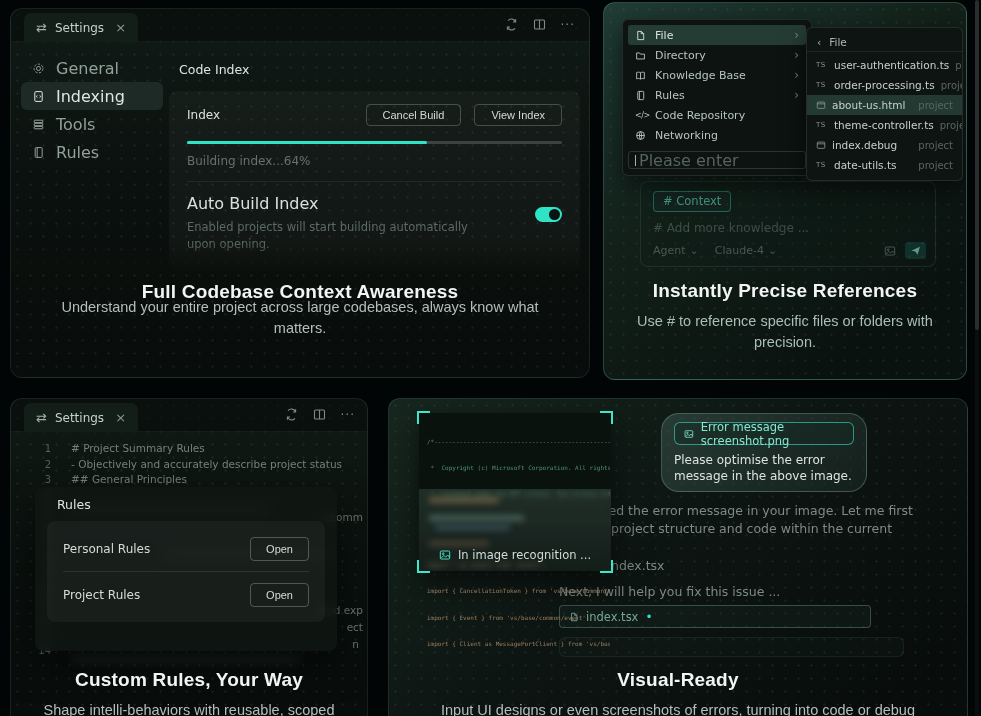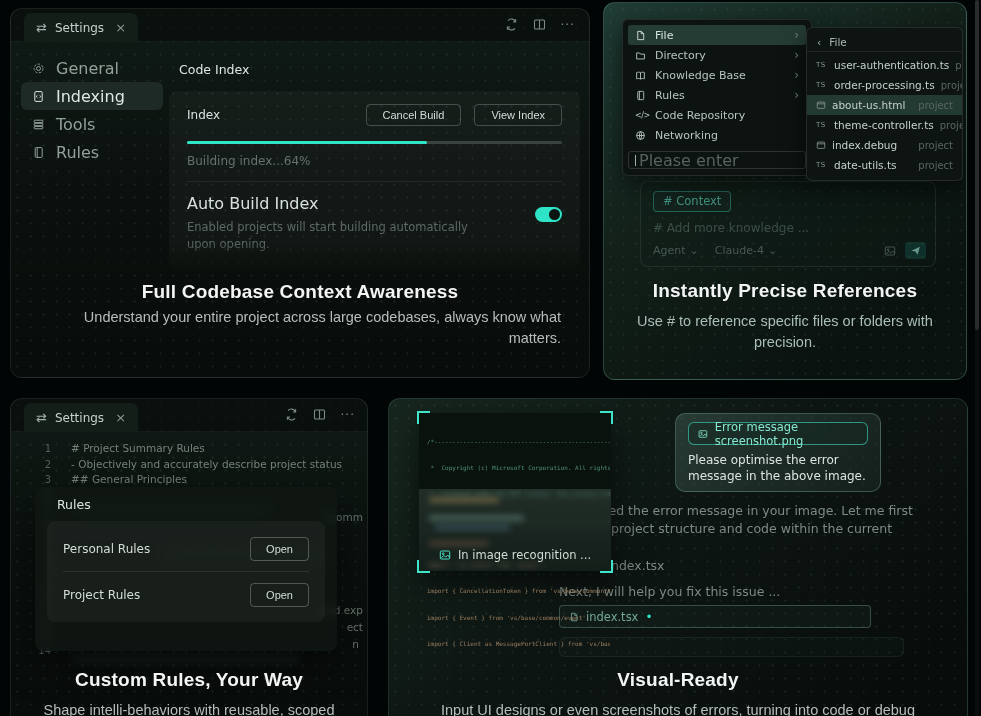--- a/index.html
+++ b/index.html
@@ -14,21 +14,21 @@
   .card2 { left:603px; top:2px;  width:364px; height:378px; border-color:rgba(120,190,170,.30);
            background:linear-gradient(145deg,#22413a -5%,#122019 40%,#0a120f 82%); }
   .card3 { left:10px; top:398px; width:358px; height:330px; background:linear-gradient(180deg,#101a15 0%,#0a100d 50%,#080c0a 100%); }
   .card4 { left:388px; top:398px; width:580px; height:330px; border-color:rgba(110,170,150,.22);
            background:linear-gradient(140deg,#17271f 0%,#0d1512 45%,#080d0b 88%); }
 
   .card-title { position:absolute; left:0; right:0; text-align:center; z-index:6;
     font-family:"Liberation Sans",sans-serif; font-weight:bold; font-size:19px; color:#f2f5f4; letter-spacing:.2px; }
   .card-desc  { position:absolute; text-align:center; z-index:6; font-family:"Liberation Sans",sans-serif;
     font-size:14.5px; line-height:21px; color:#b6bebb; }
-  .card1 .card-title { top:272px; }  .card1 .card-desc { top:298px; left:28px; right:28px;text-align:right; }
+  .card1 .card-title { top:272px; }  .card1 .card-desc { top:288px; left:28px; right:28px; }
   .card2 .card-title { top:277px; }  .card2 .card-desc { top:308px; left:16px; right:16px; color:#a9beb7; }
   .card3 .card-title { top:270px; }  .card3 .card-desc { top:301px; left:8px; right:8px; }
   .card4 .card-title { top:270px; }  .card4 .card-desc { top:301px; left:8px; right:8px; }
 
   
   .tabbar { position:absolute; left:0; top:0; right:0; height:33px; background:rgba(5,9,7,.55);
     border-bottom:1px solid rgba(255,255,255,.05); }
   .tab { position:absolute; left:13px; top:4px; height:29px; display:flex; align-items:center; gap:8px;
     padding:0 12px; background:#141e19; border-radius:7px 7px 0 0; color:#c7d1cd; font-size:12px; }
   .tab-ico { color:#9fafa9; font-size:13px; line-height:1; }
@@ -130,23 +130,23 @@
   .c-br { right:-2px; bottom:-2px; border-left:none; border-top:none; }
   .shot-code { position:absolute; left:8px; top:7px; right:1px; overflow:hidden;
     font-family:"DejaVu Sans Mono",monospace; font-size:6px; line-height:8.8px; white-space:pre; }
   .sc-cmt { color:#4e9077; } .sc-imp { color:#9a7e60; }
   .shot-blur { position:absolute; left:0; right:0; top:76px; bottom:0; backdrop-filter:blur(3px);
     background:linear-gradient(rgba(150,185,172,.17), rgba(110,140,130,.10)); overflow:hidden; }
   .blob { position:absolute; filter:blur(3px); border-radius:2px; }
   .shot-cap { position:absolute; left:0; right:0; bottom:9px; display:flex; justify-content:center;
     gap:7px; align-items:center; color:#d3dcd7; font-size:11.5px; }
   .shot-cap .img-ico { color:#49dfc3; }
-  .bubble { position:absolute; left:286px; top:14px; width:206px; height:79px; z-index:2;
+  .bubble { position:absolute; left:272px; top:14px; width:206px; height:79px; z-index:2;
     background:linear-gradient(135deg,rgba(70,100,90,.45),rgba(28,44,38,.5));
-    border:1px solid rgba(140,195,175,.32); border-radius:10px; padding:8px 12px; }
+    border:1px solid rgba(140,195,175,.32); border-radius:18px; padding:8px 12px; }
   .att-chip { display:inline-flex; gap:7px; align-items:center; height:23px; padding:0 9px;
     border:1px solid rgba(61,223,196,.6); border-radius:6px; background:rgba(20,40,34,.5);
     color:#86e7d0; font-size:11.5px; }
   .bubble-text { margin-top:7px; font-size:12px; line-height:16px; color:#dce4e0; }
   .as-frag { position:absolute; font-size:12.5px; color:#7e8a85; white-space:nowrap; z-index:1; }
   .as1 { left:200px; top:104px; } .as2 { left:222px; top:122px; }
   .as-file { left:222px; top:159px; } .as-next { left:170px; top:185px; }
   .chip4 { position:absolute; left:170px; top:206px; width:312px; height:23px; z-index:2;
     border:1px solid rgba(130,180,162,.35); border-radius:4px; background:rgba(40,62,54,.18);
     display:flex; align-items:center; gap:7px; padding:0 9px; font-size:11.5px; color:#74a99a; }

